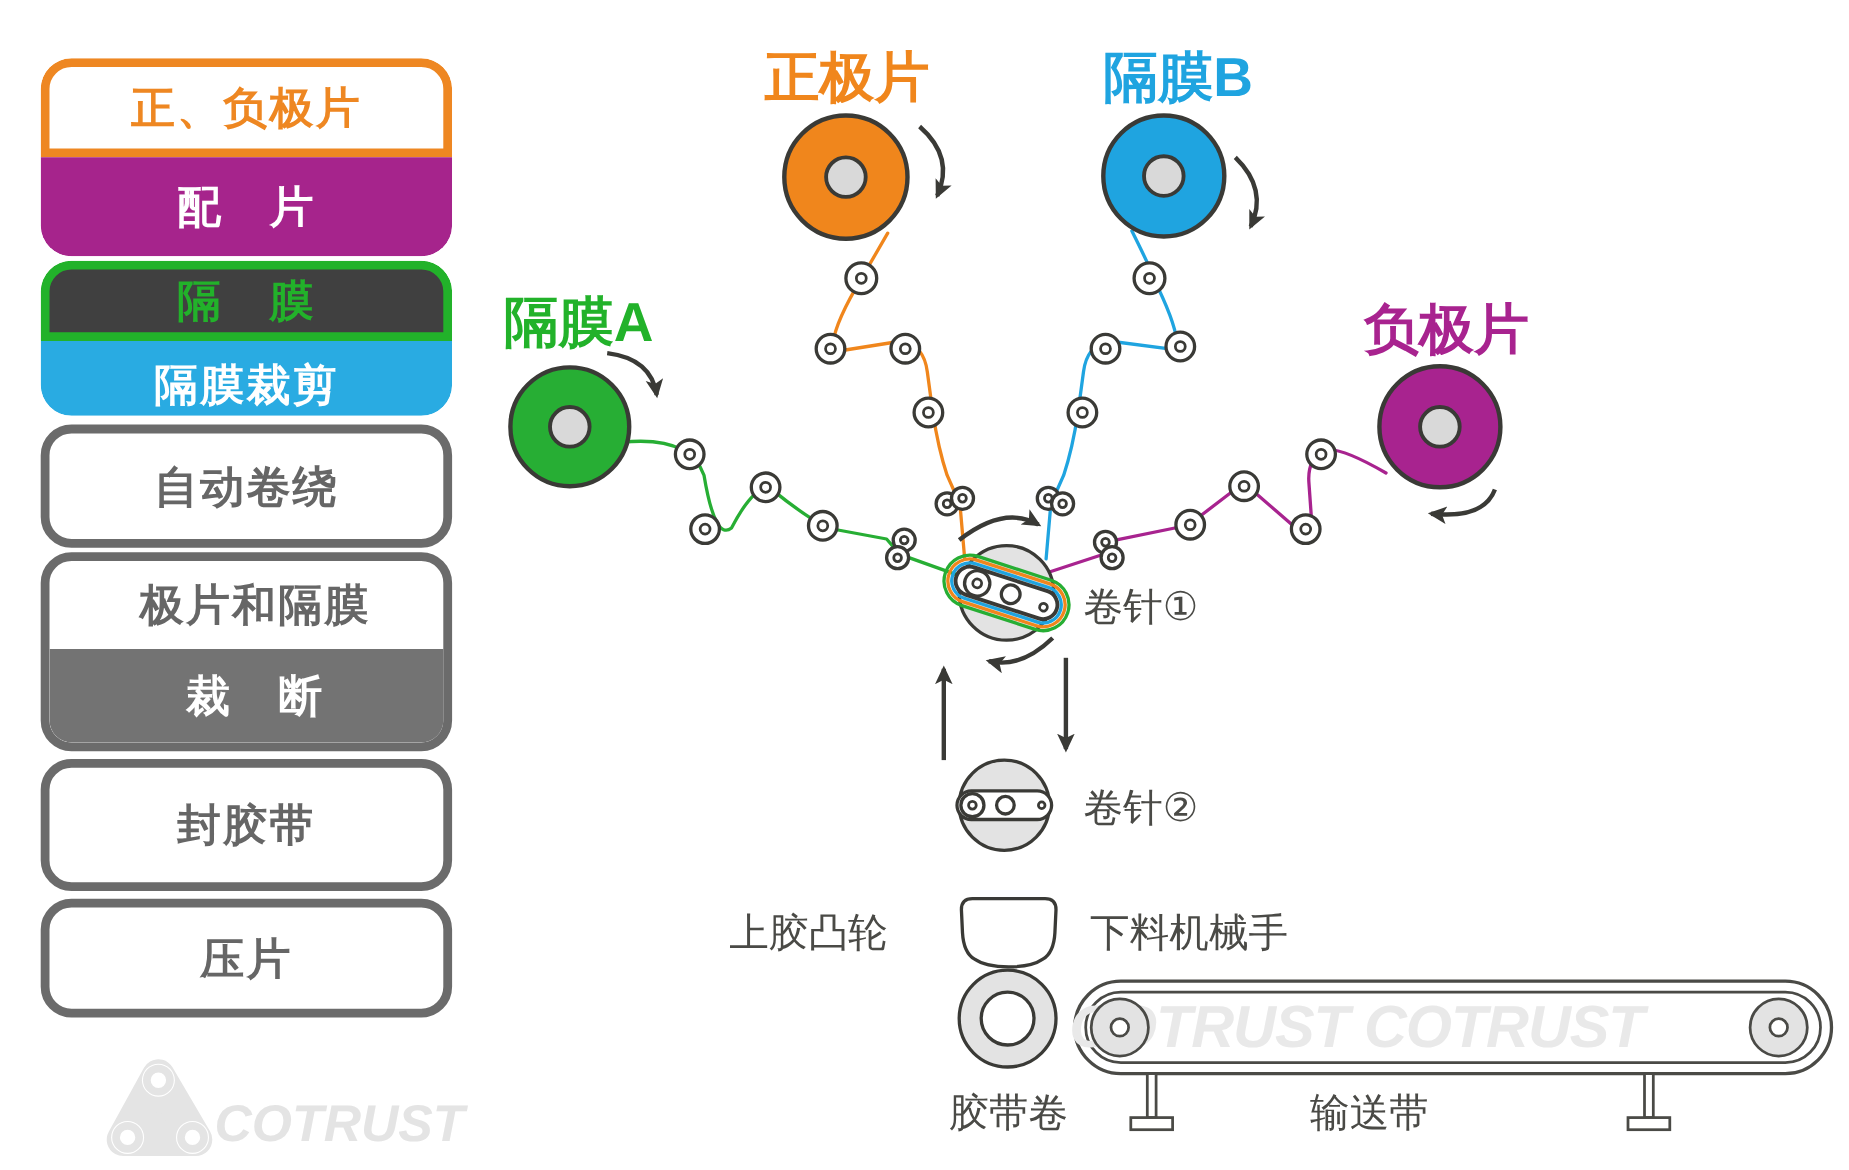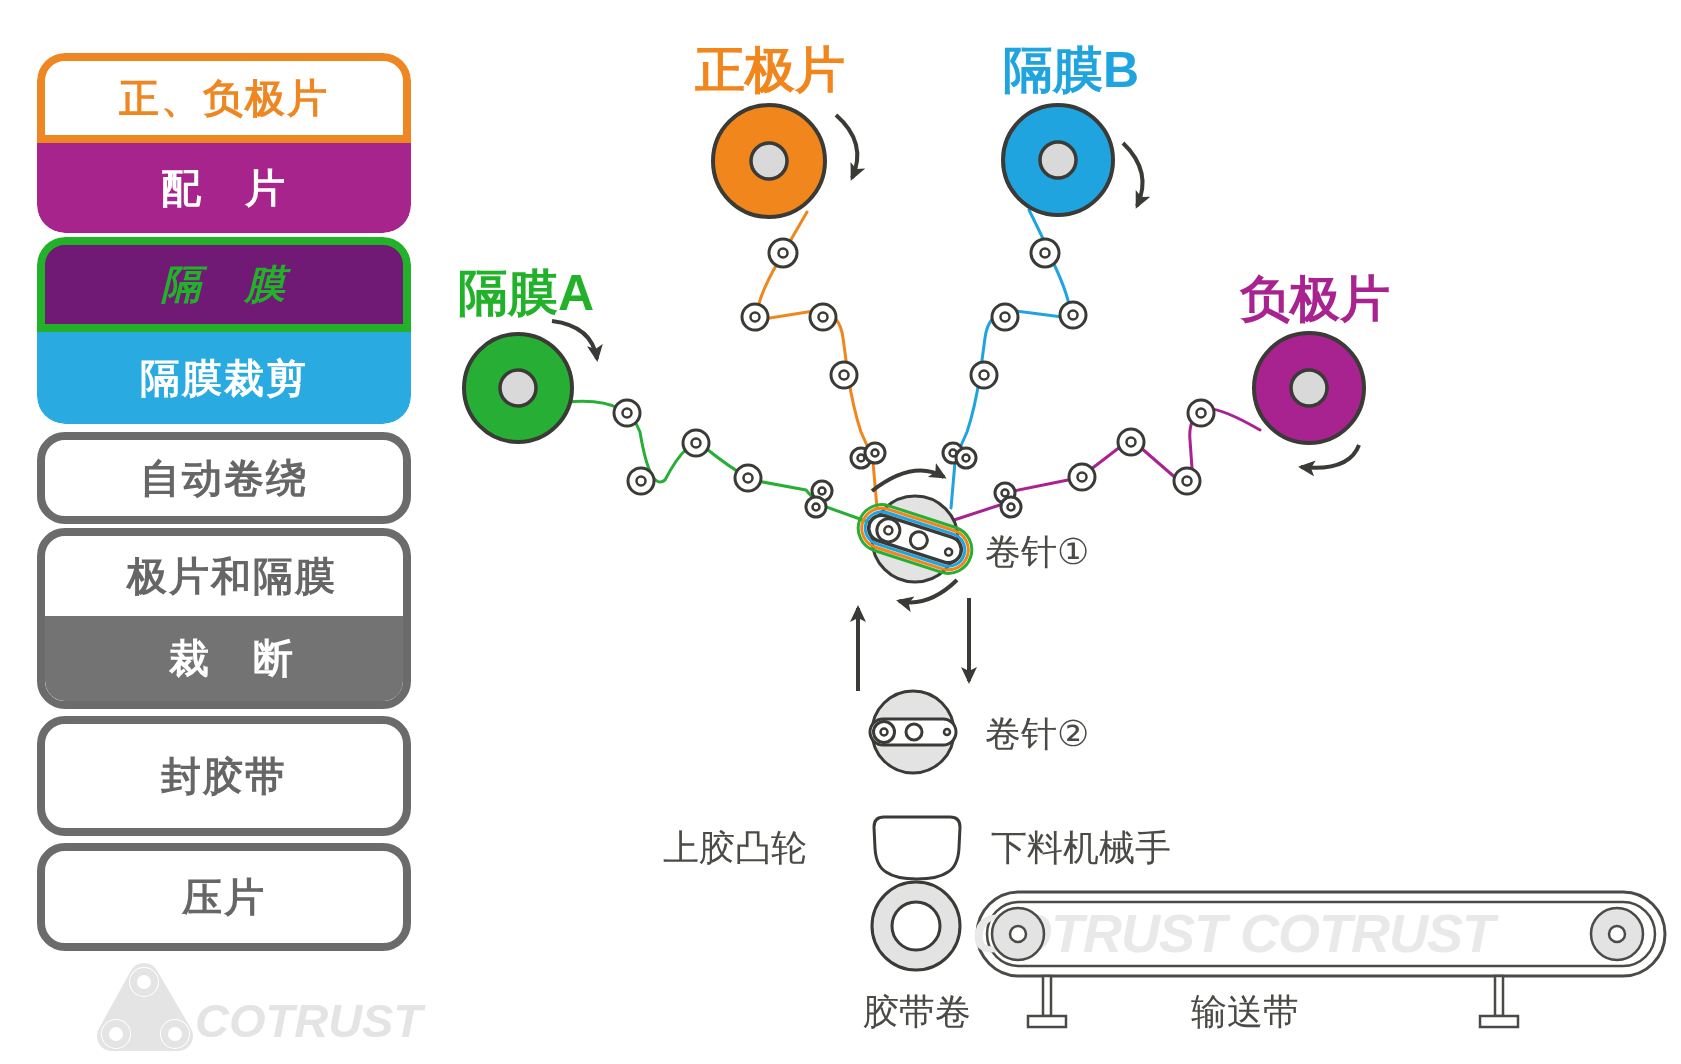--- a/index.html
+++ b/index.html
@@ -4,22 +4,22 @@
 <style>
   html,body{margin:0;padding:0;background:#fff;}
   body{width:1681px;height:1064px;position:relative;overflow:hidden;
        font-family:"Liberation Sans","DejaVu Sans",sans-serif;}
   .sidebar{position:absolute;left:37px;top:53px;width:374px;}
   .box{box-sizing:border-box;width:374px;display:flex;align-items:center;justify-content:center;
        font-size:40px;font-weight:bold;letter-spacing:2px;}
   .grp{box-sizing:border-box;width:374px;border-radius:28px;overflow:hidden;}
   .o-outline{border:8px solid #EE8722;border-radius:28px 28px 0 0;color:#EE8722;background:#fff;height:90px;}
   .m-fill{background:#A6248C;color:#fff;height:90px;border-radius:0 0 28px 28px;justify-content:center;}
-  .g-outline{border:8px solid #22B22A;border-radius:28px 28px 0 0;color:#22B22A;background:#701a75;height:95px;font-style:italic;}
-  .b-fill{background:#29ABE2;color:#fff;height:92px;border-radius:0 0 28px 28px;}
+  .g-outline{border:8px solid #22B22A;border-radius:28px 28px 0 0;color:#22B22A;background:#404040;height:73px;}
+  .b-fill{background:#29ABE2;color:#fff;height:68px;border-radius:0 0 28px 28px;align-items:flex-end;}
   .gray-outline{border:8px solid #6B6B6B;border-radius:28px;color:#666;background:#fff;}
   .grp3{border:8px solid #6B6B6B;border-radius:28px;background:#fff;}
   .g3-top{color:#666;height:80px;border:none;}
   .g3-bot{background:#737373;color:#fff;height:85px;border-radius:0 0 20px 20px;}
   .mt4{margin-top:4px}.mt7{margin-top:7px}.mt8{margin-top:8px}
   svg{position:absolute;left:0;top:0;}
   svg text{font-family:"Liberation Sans","DejaVu Sans",sans-serif;}
   .lbl{fill:#4a4a46;font-size:36px;}
   .title{font-weight:bold;font-size:50px;}
   .wm{font-weight:bold;font-style:italic;}
@@ -37,21 +37,21 @@
     </div>
   </div>
   <div class="grp mt4">
     <div class="box g-outline">
       <span>隔　膜</span>
     </div>
     <div class="box b-fill">
       <span>隔膜裁剪</span>
     </div>
   </div>
-  <div class="box gray-outline mt8" style="height:92px">
+  <div class="box gray-outline mt8" style="height:112px">
     <span>自动卷绕</span>
   </div>
   <div class="grp grp3 mt4">
     <div class="box g3-top">
       <span>极片和隔膜</span>
     </div>
     <div class="box g3-bot">
       <span>裁　断</span>
     </div>
   </div>

